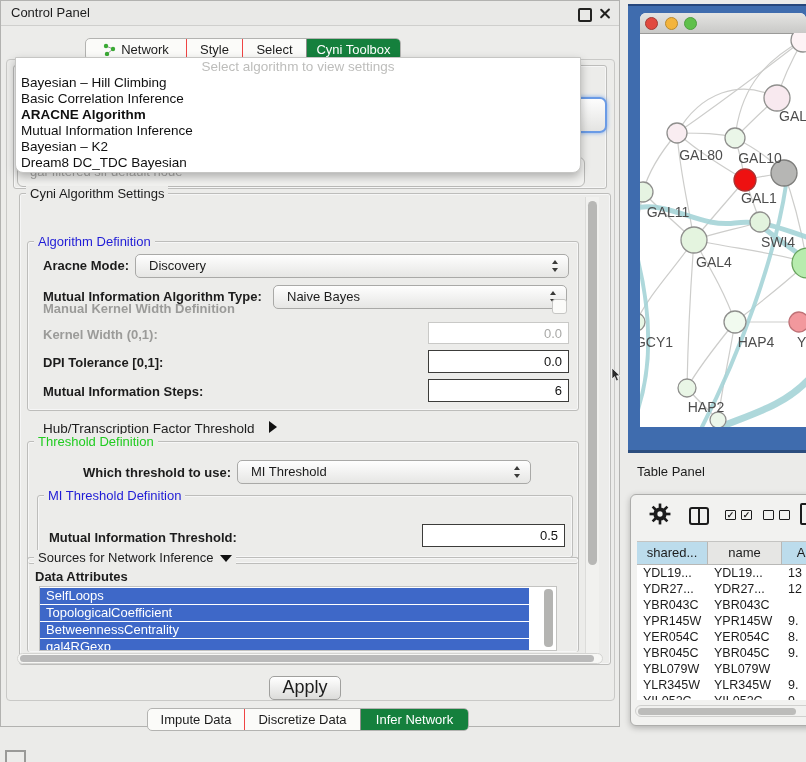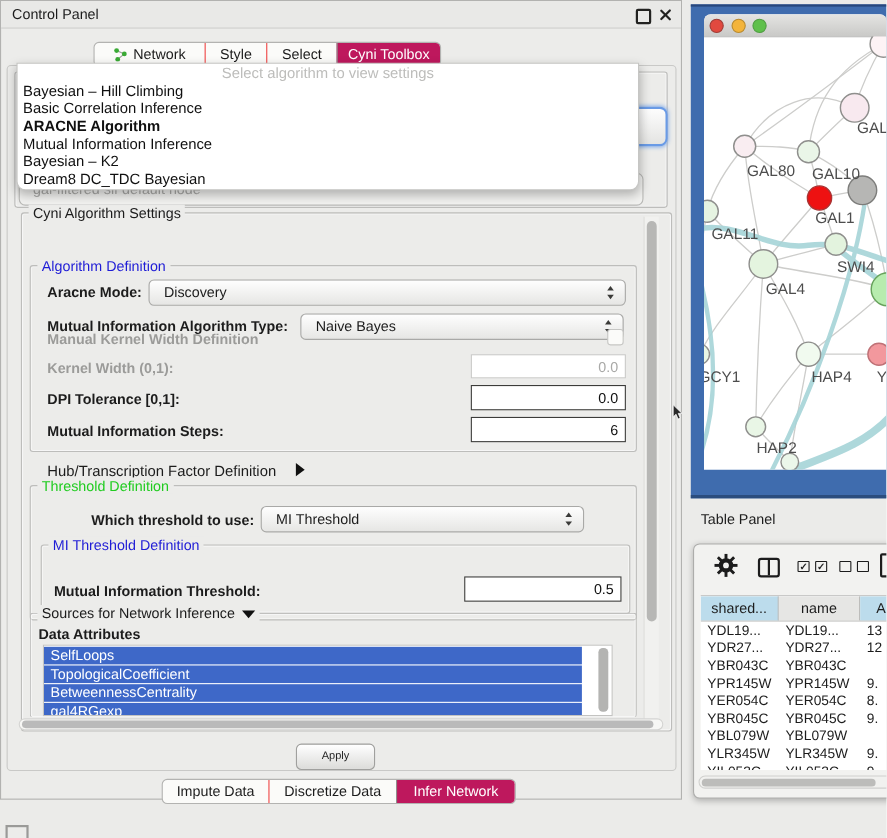--- a/index.html
+++ b/index.html
@@ -11,21 +11,21 @@
   .cp-titlebar{left:0;top:0;width:100%;height:24px;background:#e9e9e7;border-bottom:1px solid #cfcfcd;}
   .cp-title{left:10px;top:0;line-height:24px;font-size:13px;}
   .win-float{left:577px;top:7px;width:10px;height:10px;border:2px solid #222220;border-radius:2px;}
   .win-close{left:598px;top:7px;width:11px;height:11px;}
   .win-close i{position:absolute;left:5px;top:-1px;width:2.4px;height:13px;background:#222220;border-radius:1px;}
   .win-close i:first-child{transform:rotate(45deg);} .win-close i:last-child{transform:rotate(-45deg);}
   
   .segbar{display:flex;border:1px solid #b3b3b1;border-radius:5px;overflow:hidden;background:#fbfbf9;height:21px;}
   .seg{display:flex;align-items:center;justify-content:center;font-size:13px;height:21px;box-sizing:border-box;}
   .seg + .seg{border-left:1px solid #ef4444;}
-  .seg.sel{background:#be185d;color:#ffffff;border-left-color:#8f8f8d;}
+  .seg.sel{background:#15803d;color:#ffffff;border-left-color:#8f8f8d;}
   .top-tabs{left:84px;top:37px;}
   .bottom-tabs{left:146px;top:707px;}
   .net-icon{margin-right:5px;}
   
   .content-panel{left:5px;top:58px;width:607px;height:640px;border:1px solid #c9c9c7;border-radius:4px;background:#ececea;}
   .groupbox{border:1px solid #bdbdbb;border-radius:3px;box-shadow:inset 0 0 0 1px rgba(255,255,255,.55);}
   .legend{position:absolute;top:-8px;left:6px;background:#ececea;padding:0 4px;font-size:13px;line-height:15px;white-space:nowrap;}
   .inference-group{left:12px;top:64px;width:592px;height:122px;}
   .bg-combo{left:16px;top:156px;width:566px;height:28px;border:1px solid #b9b9b7;border-radius:6px;background:#f2f2f0;}
   .bg-combo span{position:absolute;left:12px;top:0;line-height:28px;font-size:13px;color:#a9a9a7;}
@@ -60,21 +60,21 @@
   .tfield.dis{border:1px solid #c9c9c7;color:#a9a9a7;}
   .checkbox{position:absolute;width:15px;height:15px;border:1px solid #c6c6c4;border-radius:3px;background:#fbfbf9;box-sizing:border-box;}
   .tri-right{position:absolute;width:0;height:0;border-top:6px solid transparent;border-bottom:6px solid transparent;border-left:8px solid #111;}
   .tri-down{display:inline-block;width:0;height:0;border-left:6px solid transparent;border-right:6px solid transparent;border-top:7px solid #111;margin-left:6px;}
   .attr-list{left:38px;top:585px;width:518px;height:65px;background:#ffffff;border:1px solid #c3c3c1;box-sizing:border-box;overflow:hidden;}
   .attr-item{height:16px;line-height:16px;padding-left:6px;color:#ffffff;font-size:13px;width:489px;box-sizing:border-box;margin-top:1px;}
   .attr-scroll{left:543px;top:588px;width:9px;height:58px;border-radius:4px;background:#b4b4b2;z-index:3;}
   .hscroll{left:16px;top:652px;width:586px;height:11px;background:#f7f7f5;border:1px solid #d4d4d2;border-radius:6px;box-sizing:border-box;}
   .hscroll .thumb{position:absolute;left:2px;top:1px;width:574px;height:7px;border-radius:4px;background:#bababa;}
   .apply-btn{left:268px;top:675px;width:70px;height:22px;border:1px solid #a0a09e;border-radius:5px;
-             background:linear-gradient(#ffffff,#dcdcda);font-size:10px;text-align:center;line-height:21px;}
+             background:linear-gradient(#ffffff,#dcdcda);font-size:18px;text-align:center;line-height:21px;}
   
   .net-frame{left:628px;top:4px;width:178px;height:449px;background:#3f6cae;border-top:2px solid #27477c;border-bottom:3px solid #2b4d7e;box-sizing:border-box;}
   .net-window{left:640px;top:13px;width:166px;height:414px;background:#ffffff;border-radius:6px 6px 0 0;}
   .net-titlebar{left:0;top:0;width:100%;height:20px;background:linear-gradient(#e4e4e2,#c9c9c7);
                 border-bottom:1px solid #9b9b99;border-radius:6px 6px 0 0;}
   .light{position:absolute;top:3.5px;width:13px;height:13px;border-radius:50%;box-sizing:border-box;}
   .net-canvas{left:0;top:20px;width:166px;height:394px;overflow:hidden;}
   
   .tp-title{left:637px;top:464px;font-size:13px;}
   .tp-window{left:630px;top:494px;width:190px;height:232px;background:#f2f2f0;border:1px solid #adadab;border-radius:6px;
@@ -181,21 +181,21 @@
     </div>
     <span class="lbl dis" style="left:42px;top:300px;">Manual Kernel Width Definition</span>
     <span class="checkbox" style="left:551px;top:298px;"></span>
     <span class="lbl dis" style="left:42px;top:326px;">Kernel Width (0,1):</span>
     <div class="tfield dis" style="left:427px;top:321px;width:141px;height:22px;line-height:21px;">0.0</div>
     <span class="lbl" style="left:42px;top:354px;">DPI Tolerance [0,1]:</span>
     <div class="tfield en" style="left:427px;top:349px;width:141px;height:23px;line-height:21px;">0.0</div>
     <span class="lbl" style="left:42px;top:383px;">Mutual Information Steps:</span>
     <div class="tfield en" style="left:427px;top:378px;width:141px;height:23px;line-height:21px;">6</div>
 
-    <span class="lbl plain" style="left:42px;top:420px;">Hub/Transcription Factor Definition</span>
+    <span class="lbl plain" style="left:42px;top:420px;">Hub/Transcription Factor Threshold</span>
     <span class="tri-right" style="left:268px;top:420px;"></span>
 
     <div class="abs groupbox thresh-group">
       <span class="legend green">Threshold Definition</span>
     </div>
     <span class="lbl" style="left:82px;top:464px;">Which threshold to use:</span>
     <div class="combo" style="left:236px;top:459px;width:294px;height:24px;">
       <span class="val">MI Threshold</span>
       <span class="spin">
           <i class="up"></i>

